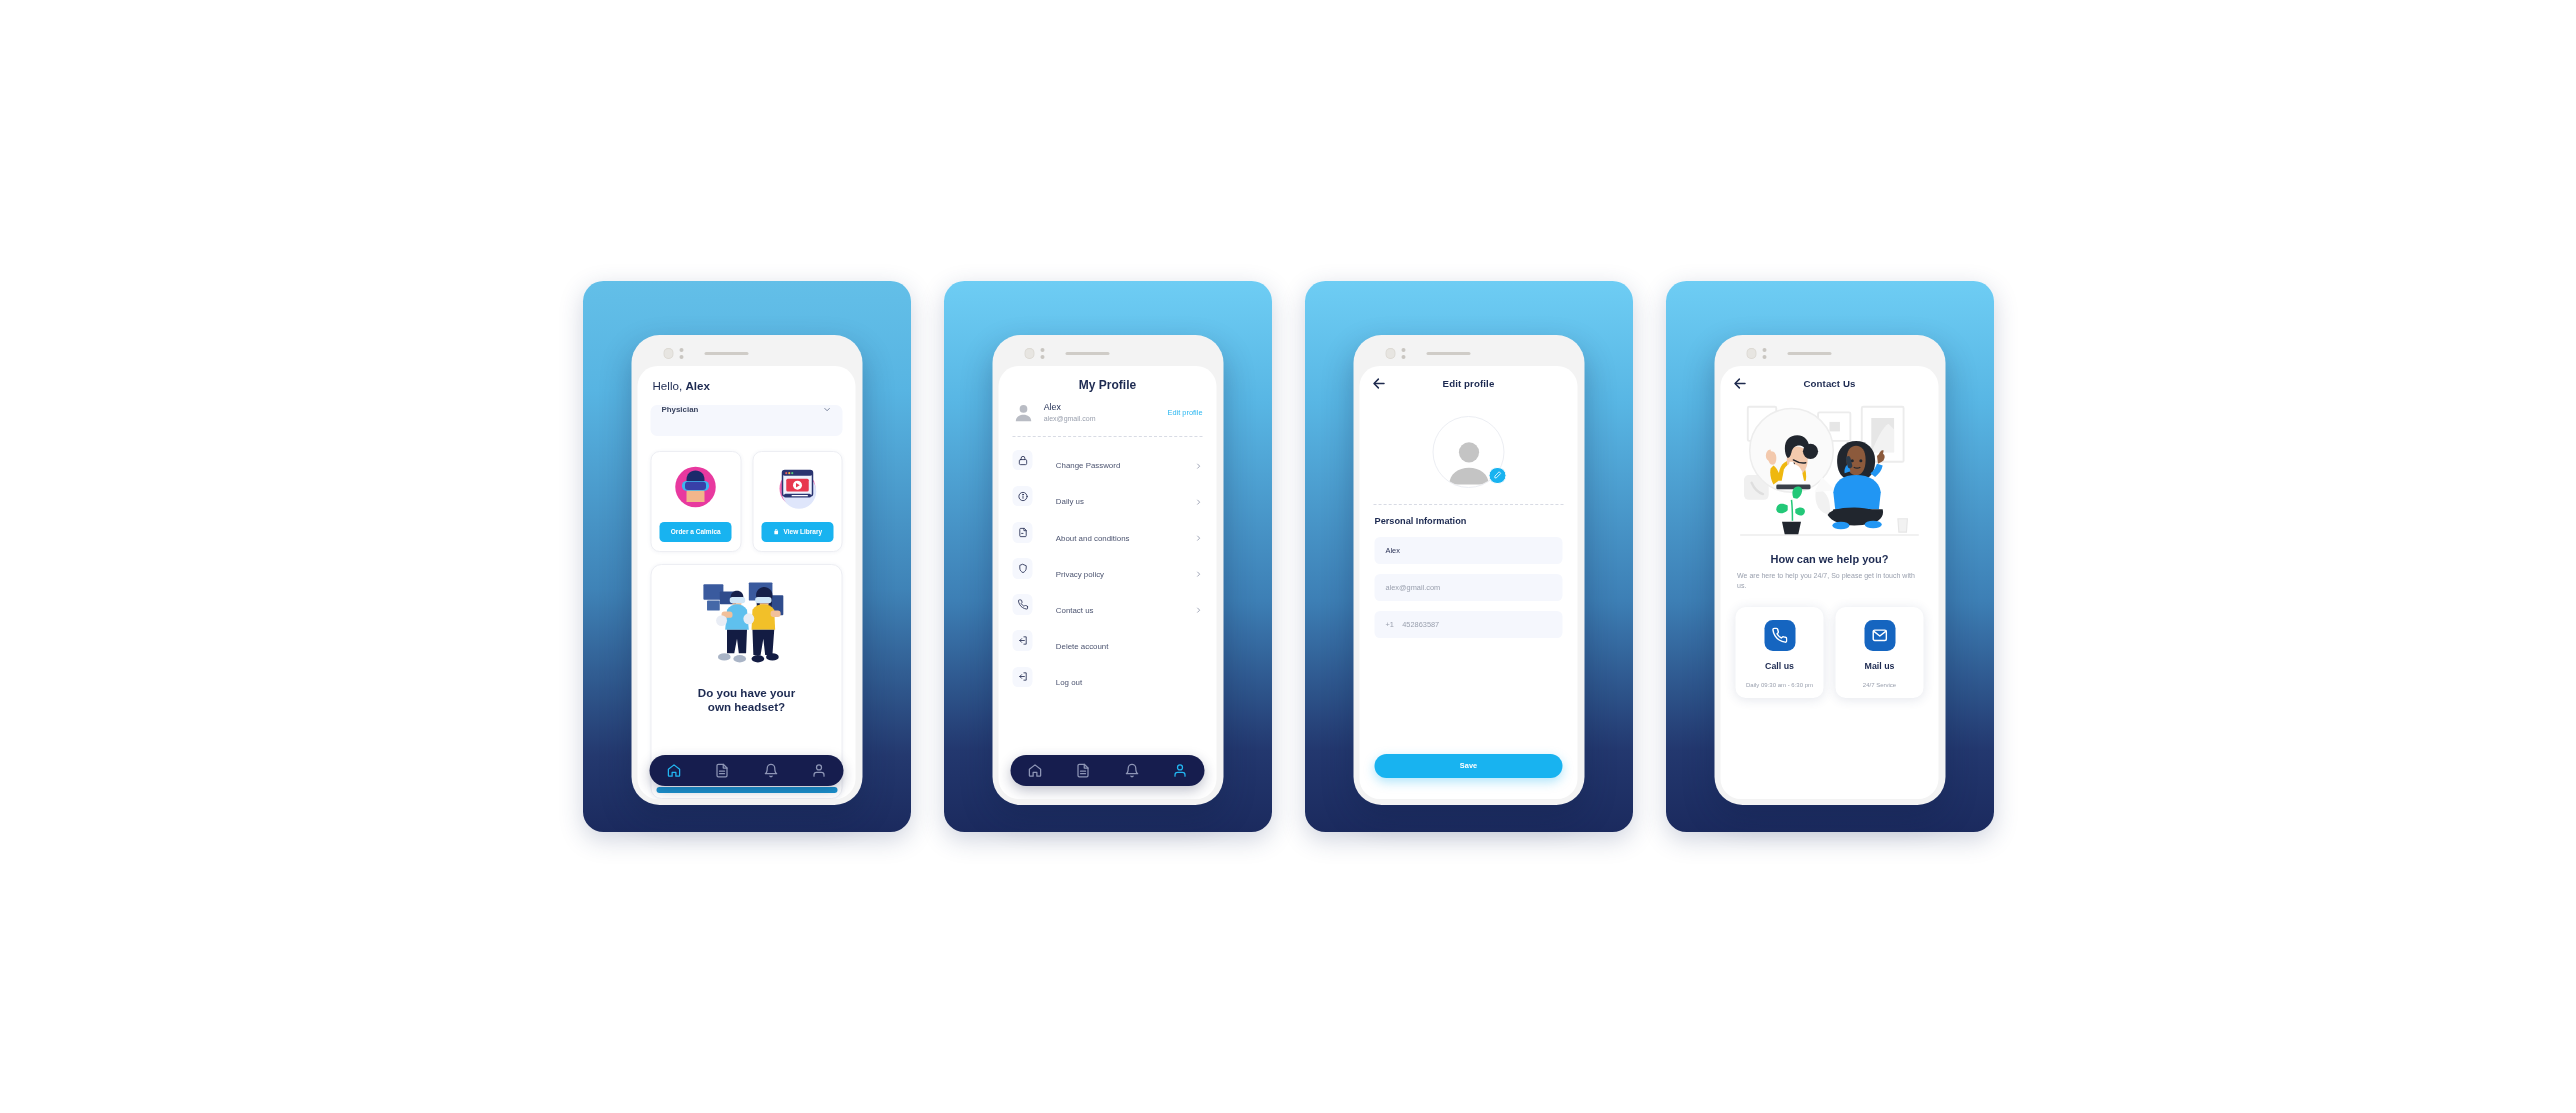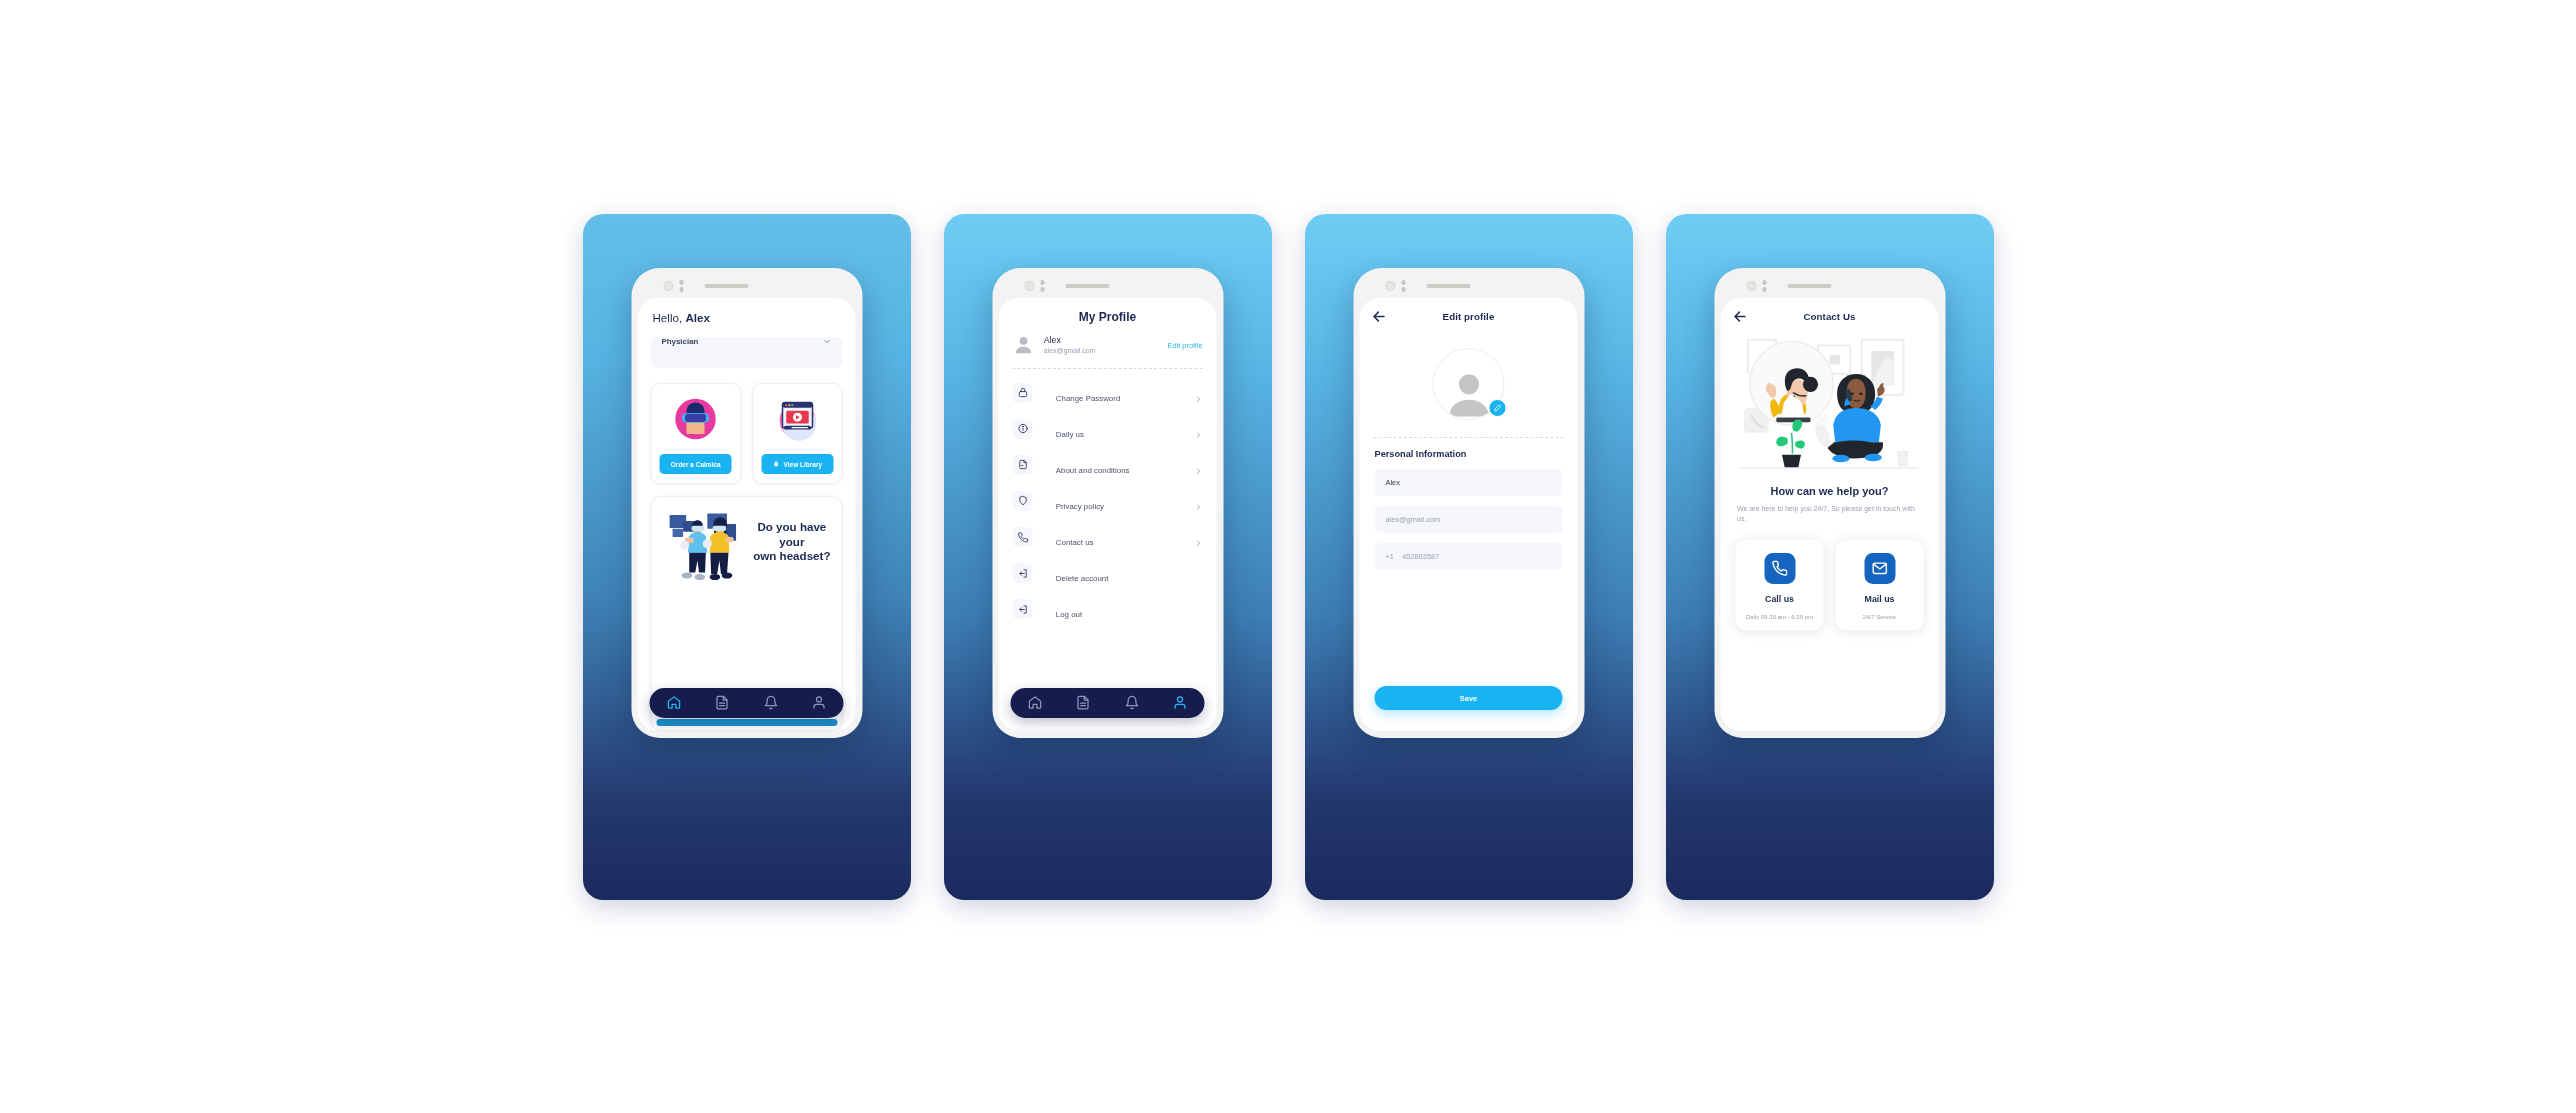--- a/index.html
+++ b/index.html
@@ -14,21 +14,21 @@
     width: 2576px; height: 1113px;
     display: flex;
     align-items: center;
     justify-content: center;
     gap: 33px;
   }
 
   
   .panel {
     position: relative;
-    width: 328px; height: 686px;
+    width: 328px; height: 551px;
     border-radius: 20.3px;
     background: linear-gradient(180deg, #6ecdf4 0%, #58b6e4 22%, #3d7fb5 58%, #23386f 85%, #1b2a5e 100%);
     box-shadow: 0 7.4px 24px rgba(40,60,110,.22);
     display: flex;
     align-items: flex-start;
     justify-content: center;
     overflow: visible;
     flex: 0 0 auto;
   }
   .panel.p1 { background: linear-gradient(180deg, #63bfe8 0%, #57b4e2 20%, #3f83b7 56%, #24396f 86%, #1b2a5e 100%); }
@@ -132,21 +132,21 @@
     color: #fff; font-size: 6.5px; font-weight: bold;
     display: flex; align-items: center; justify-content: center; gap: 3.7px;
     cursor: pointer;
   }
   .promo-card {
     margin: 12px 13px 0 13px;
     border: 0.9px solid #edeef3;
     border-radius: 11px;
     background: #fff;
     padding: 12px 9.2px 24px 9.2px;
-    display: flex; flex-direction: row; 
+    display: flex; flex-direction: column; align-items: center;
     box-shadow: 0 0.9px 3.7px rgba(40,60,110,.05);
     flex: 1;
   }
   .promo-art { width: 109px; height: 98px; }
   .promo-title {
     margin-top: 11px;
     font-size: 11.6px; font-weight: bold; color: #1d2a51;
     text-align: center; line-height: 1.25;
   }
 

